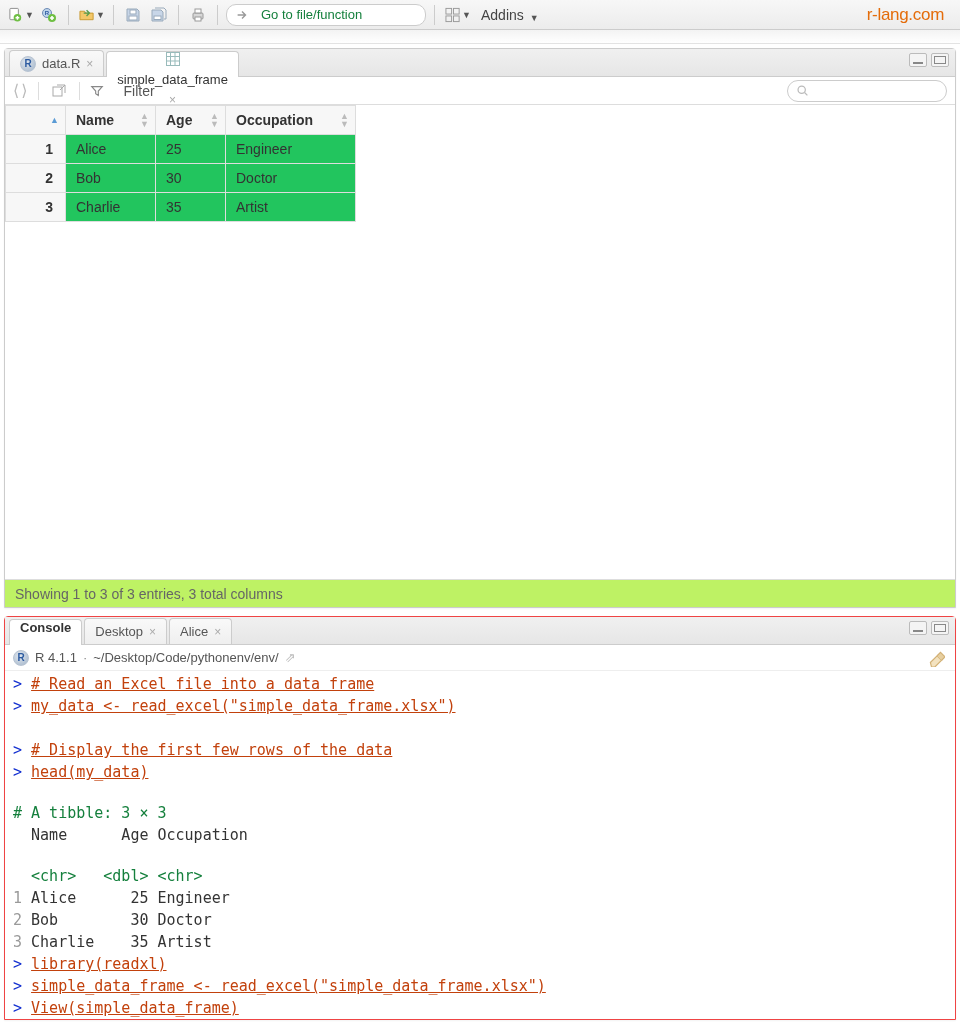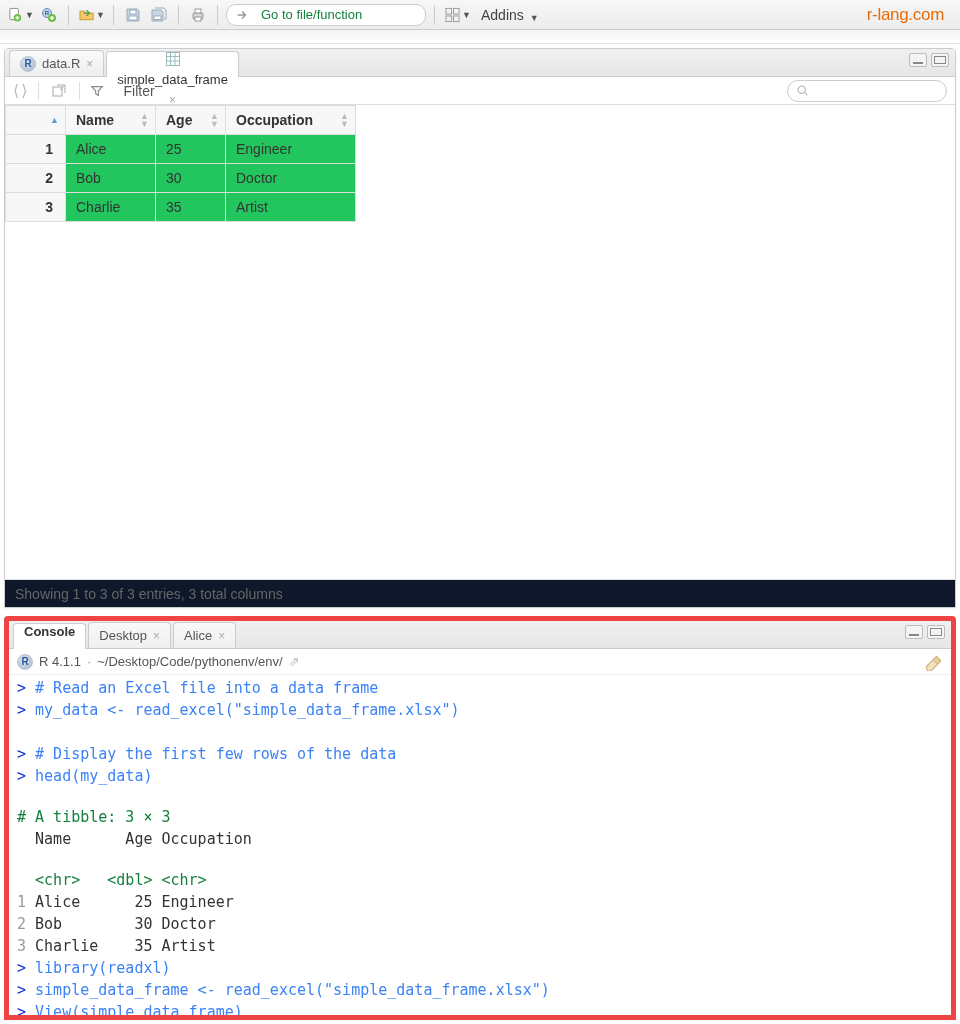--- a/index.html
+++ b/index.html
@@ -43,29 +43,29 @@
   .data-table-wrap { flex:1; overflow:auto; background:#fff;}
   table.data { border-collapse:collapse; font-size:14px; color:#333; margin:0;}
   table.data th, table.data td { border:1px solid #ddd; padding:6px 10px; text-align:left; background:#22c55e;}
   table.data th { background:#f7f7f7; font-weight:bold; position:relative; padding-right:22px;}
   table.data th.rownum-head { width:60px; background:#f7f7f7;}
   table.data td.rownum { text-align:right; font-weight:bold; background:#f7f7f7; width:60px; padding-right:12px;}
   .sort-arrows { position:absolute; right:6px; top:50%; transform:translateY(-50%); font-size:9px; color:#bbb; line-height:8px; display:flex; flex-direction:column;}
   .sort-arrows .up.active{ color:#5b9bd5;}
   td.num { text-align:right; padding-right:14px;}
   
-  .status-bar { height:28px; border-top:1px solid #ddd; background:#0f172a; display:flex; align-items:center; padding:0 10px; color:#666; font-size:14px;}
-  
-  
-  .console-pane { border:5px solid #ef4444; border-radius:4px 4px 0 0; margin:8px 4px 0 4px; background:#fff; display:flex; flex-direction:column; height:404px; box-shadow:0 1px 2px rgba(0,0,0,0.05);}
+  .status-bar { height:28px; border-top:1px solid #ddd; background:#bef264; display:flex; align-items:center; padding:0 10px; color:#666; font-size:14px;}
+  
+  
+  .console-pane { border:1px solid #ef4444; border-radius:4px 4px 0 0; margin:8px 4px 0 4px; background:#fff; display:flex; flex-direction:column; height:404px; box-shadow:0 1px 2px rgba(0,0,0,0.05);}
   .console-path { height:26px; border-bottom:1px solid #eee; display:flex; align-items:center; padding:0 8px; font-size:13px; color:#555; gap:6px; position:relative;}
   .console-path .dot { color:#888;}
   .clear-brush { position:absolute; right:10px; top:4px; color:#d9b36c; font-size:16px; cursor:pointer;}
   .console-body { flex:1; overflow:auto; padding:2px 8px 6px 8px; font-family: "Menlo","Consolas",monospace; font-size:15px; line-height:22px; white-space:pre; color:#333;}
-  .cin { color:#3b82f6;}
+  .cin { color:#c2410c;text-decoration:underline;}
   .cgrey { color:#15803d;margin-top:19px;}
   .rownum-grey { color:#9a9a9a;}
   .prompt { color:#1330d0;}
   .caret-blink { display:inline-block; width:1px; height:16px; background:#333; vertical-align:middle; margin-left:2px;}
   
   
   .r-icon { width:16px; height:16px; border-radius:50%; background:radial-gradient(circle at 40% 35%, #dfe6ee, #a3b5c9); display:inline-flex; align-items:center; justify-content:center; font-weight:bold; color:#2b5aa0; font-size:10px; font-family:Arial; border:1px solid #b7c3d2;}
   .grid-icon { width:14px; height:14px; display:inline-block;}
   .grid-icon svg{width:14px;height:14px;}
   

